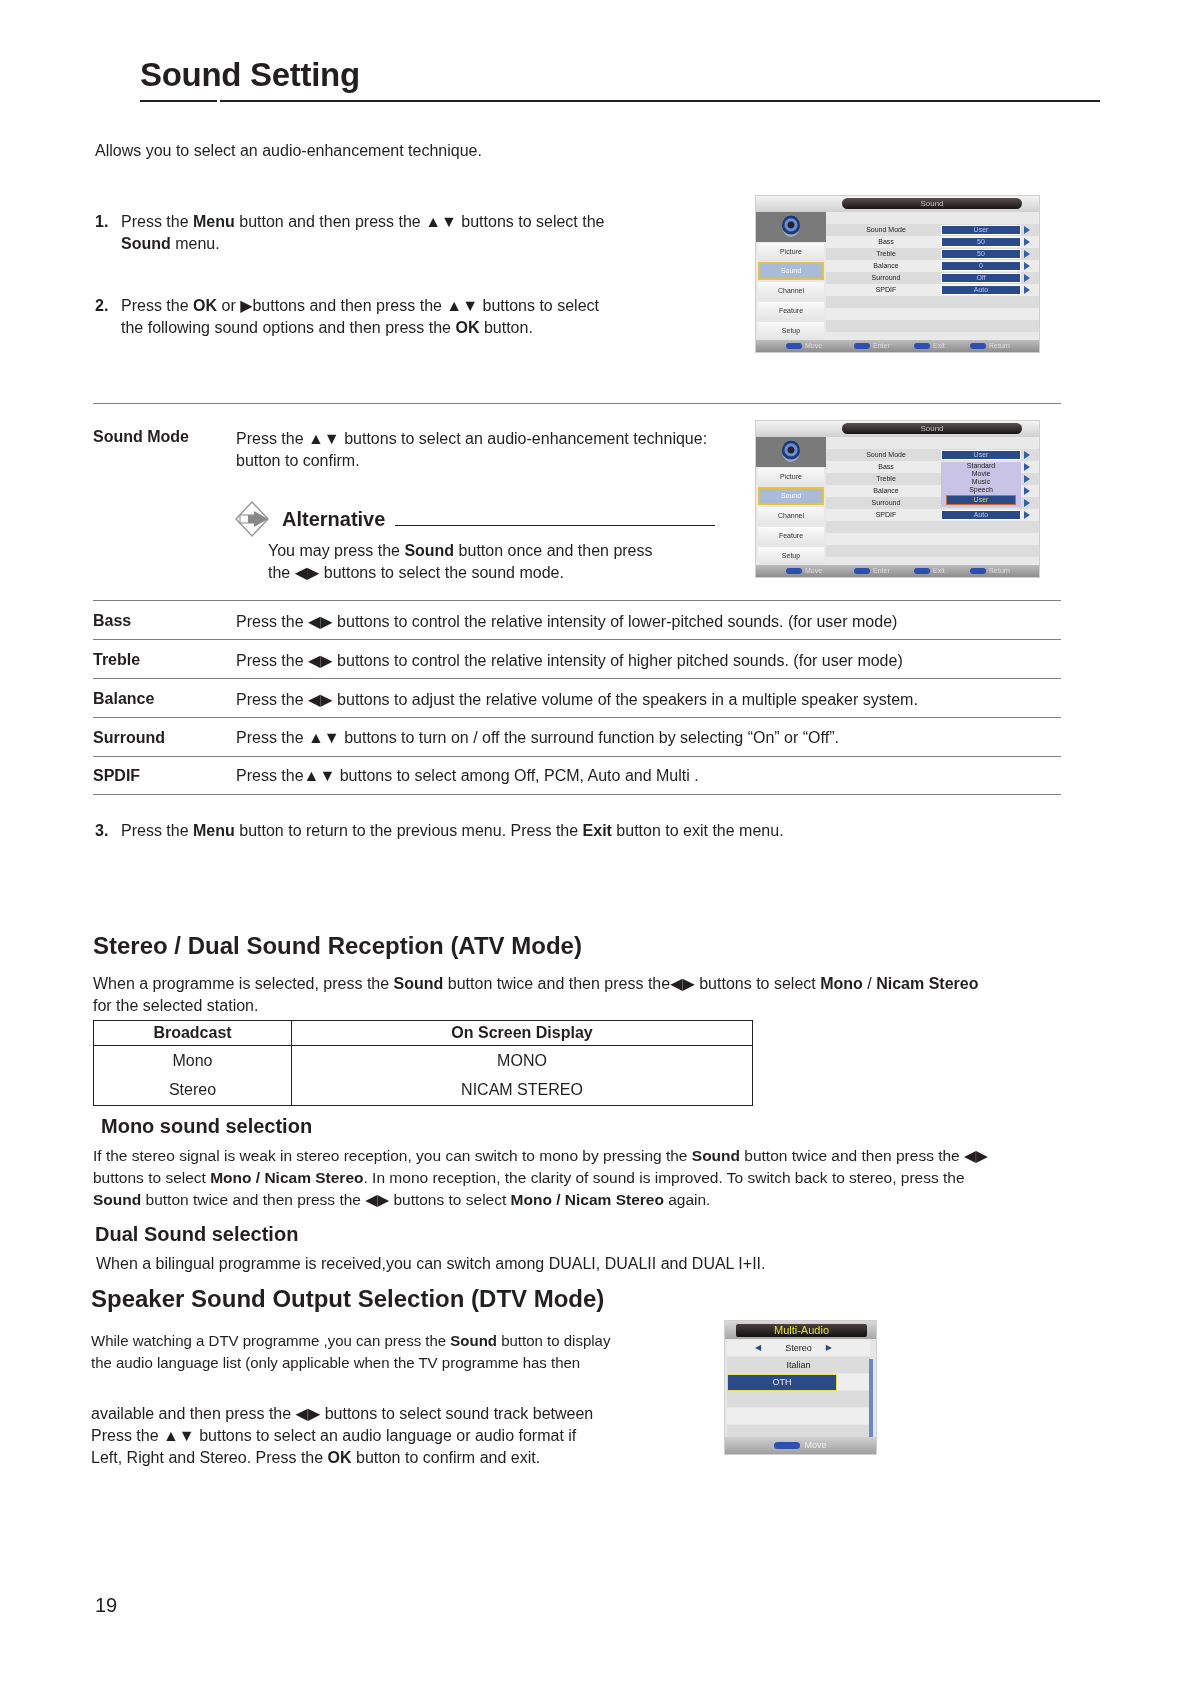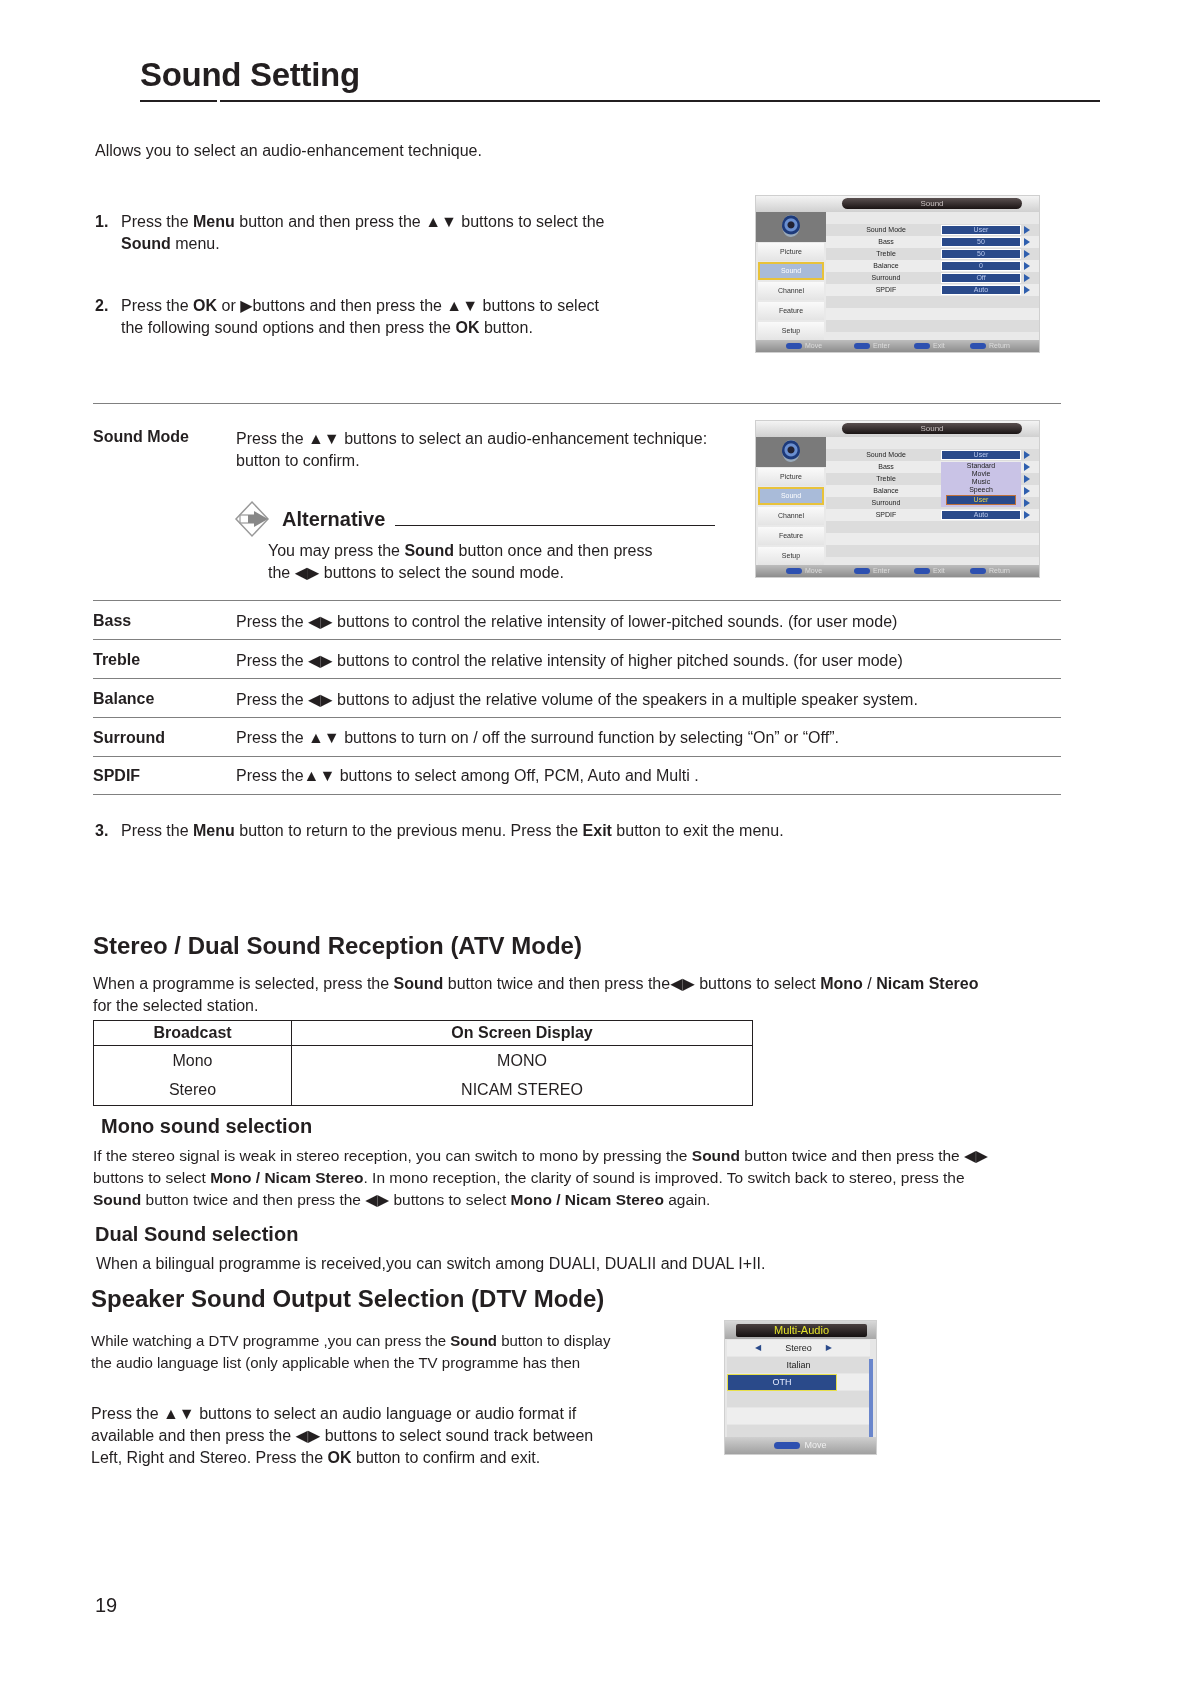--- a/index.html
+++ b/index.html
@@ -263,22 +263,22 @@
 
 <div class="abs h3" style="left:95px;top:1223px;">Dual Sound  selection</div>
 <div class="abs body-text" style="left:96px;top:1253px;">When a bilingual programme is received,you can switch among  DUALI,  DUALII and DUAL I+II.</div>
 
 <div class="abs h2" style="left:91px;top:1285px;">Speaker Sound Output Selection (DTV Mode)</div>
 <div class="abs" style="left:91px;top:1330px;width:620px;font-size:15px;line-height:22px;">
   <div><span>While watching a DTV programme ,you can press the </span><b>Sound</b><span> button to display</span></div>
   <div>the audio language list (only applicable when the TV programme has then</div>
 </div>
 <div class="abs body-text" style="left:91px;top:1403px;width:620px;">
+  <div>available and then press the ◀▶ buttons to select sound track between</div>
   <div>Press the ▲▼ buttons to select an audio language or audio format if</div>
-  <div>available and then press the ◀▶ buttons to select sound track between</div>
   <div><span> Left, Right and Stereo. Press the </span><b>OK</b><span> button to  confirm and exit.</span></div>
 </div>
 
 <div class="abs ma">
   <div class="mtitle">
       <div class="mpill">Multi-Audio</div>
     </div>
   <div class="mrow lite" style="top:19px;">
     <span class="tri" style="position:absolute;left:28px;color:#2a4a8a;font-size:8px;">◀</span>
     <span>Stereo</span>

